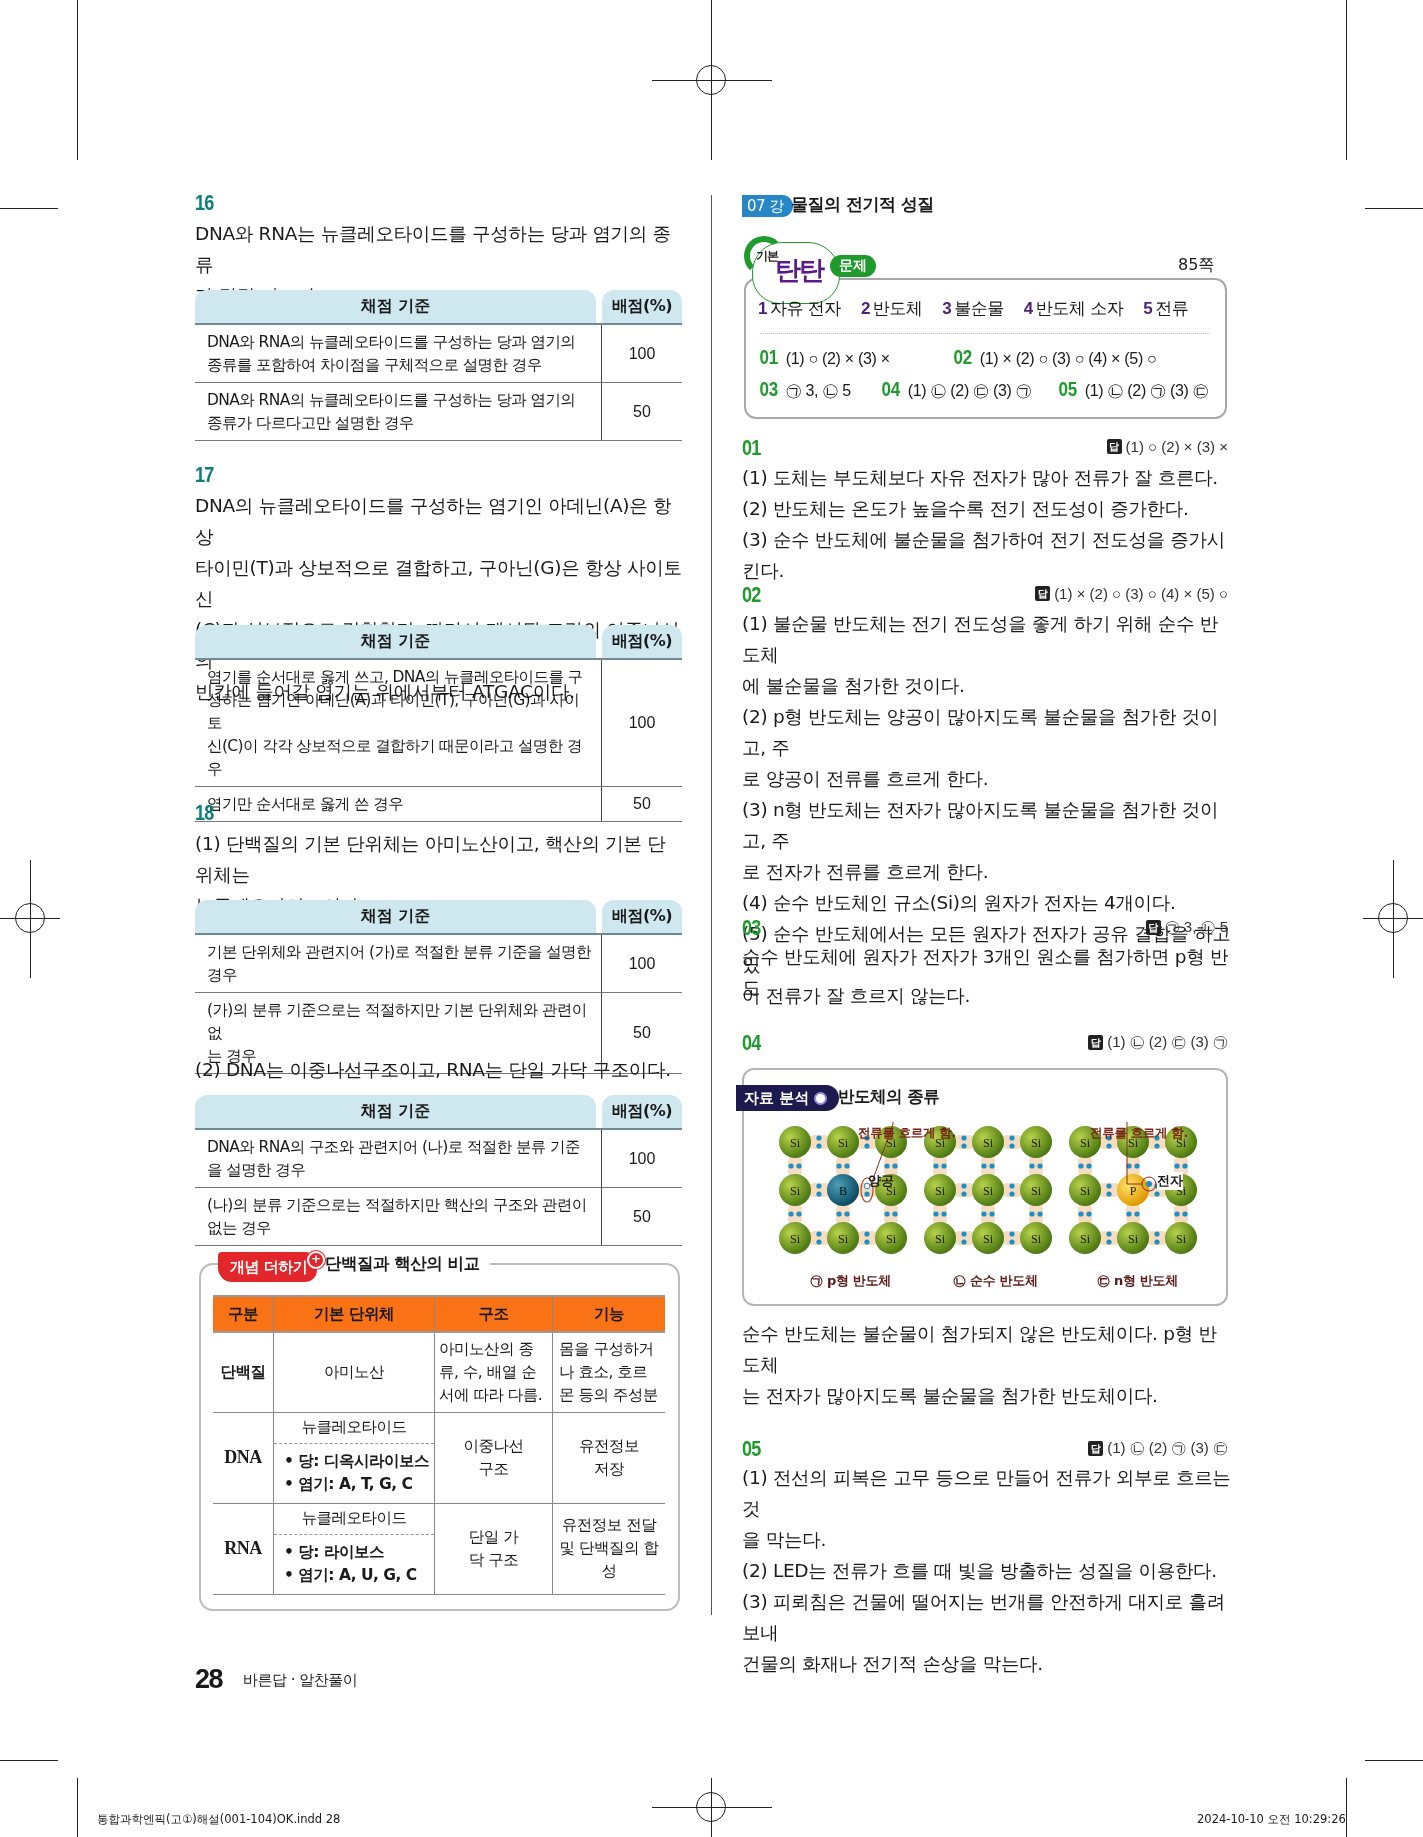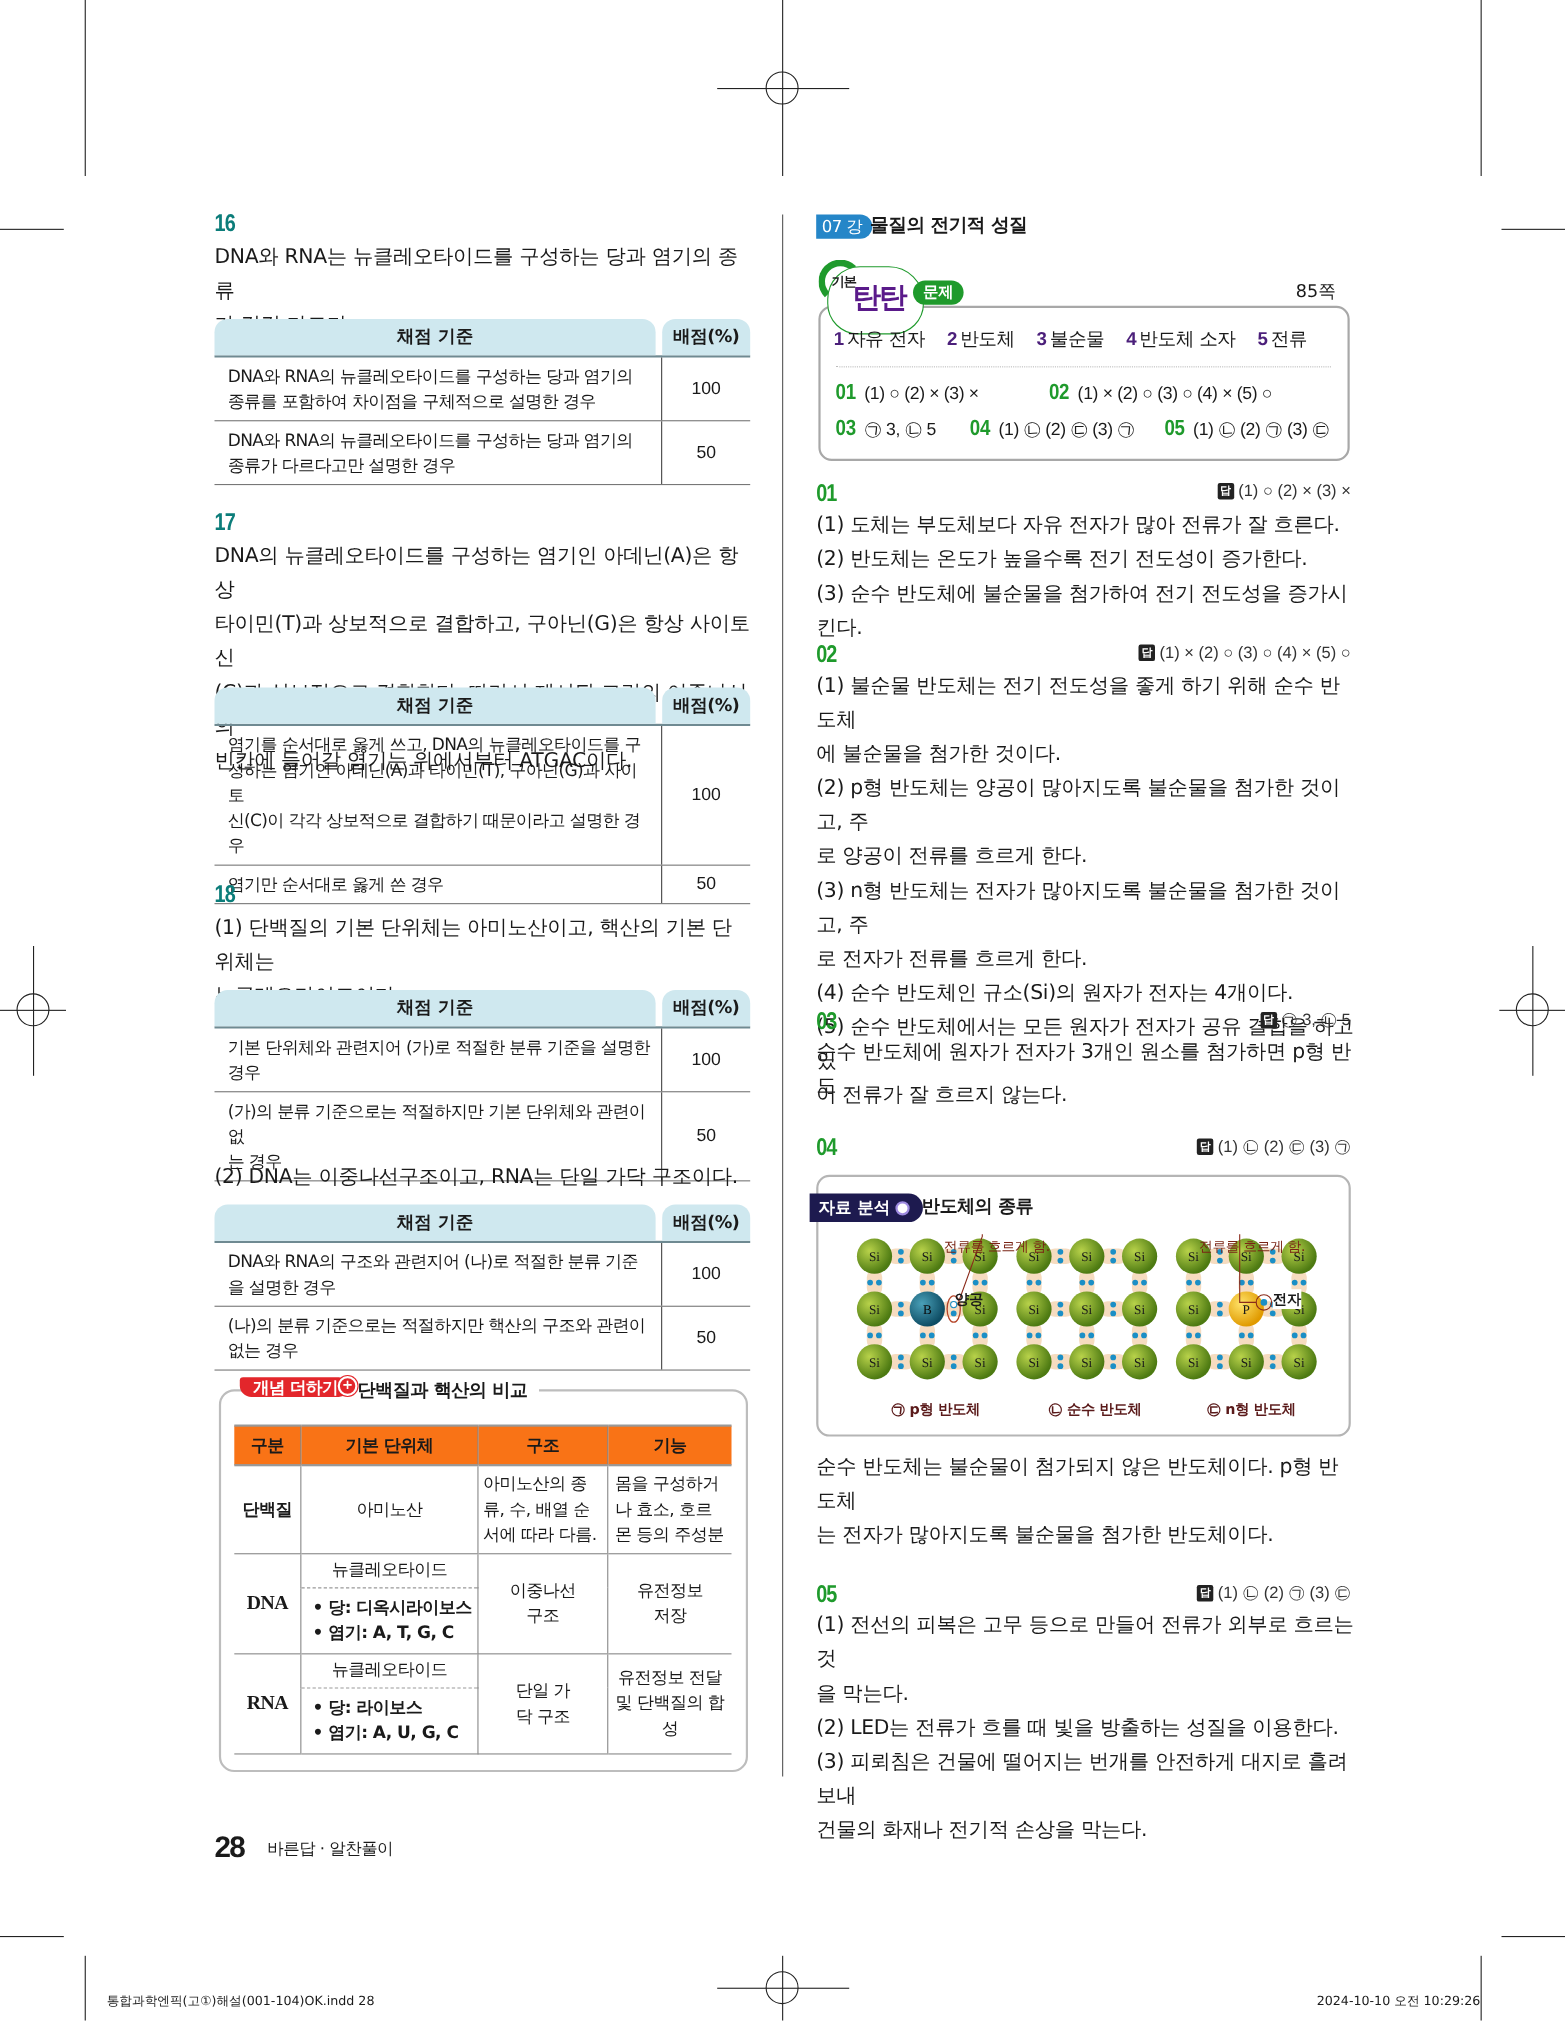--- a/index.html
+++ b/index.html
@@ -26,21 +26,21 @@
   .gtable .hline { height:2px; background:#6f8a92; }
   .gtable .row { display:flex; border-bottom:1.5px solid #777; }
   .gtable .row .c1 { flex:1; padding:6px 8px 5px 12px; font-size:15.5px; line-height:23px; letter-spacing:-0.6px;
                      border-right:1.5px solid #444; }
   .gtable .row .c2 { width:80px; display:flex; align-items:center; justify-content:center; font-size:16px;
                      font-family:"Liberation Sans", sans-serif; }
 
   
   .concept-box { position:absolute; left:199px; top:1263px; width:481px; height:348px;
                  border:2px solid #bdbdbd; border-radius:14px; box-sizing:border-box; }
-  .concept-badge { position:absolute; left:218px; top:1252px; height:18px; padding:0 10px 0 12px;
+  .concept-badge { position:absolute; left:218px; top:1252px; height:30px; padding:0 10px 0 12px;
                    background:#e3262b; color:#fff; border-radius:4px 12px 12px 14px; font-size:15px; font-weight:bold;
                    display:flex; align-items:center; letter-spacing:-0.5px; }
   .concept-plus { position:absolute; left:307px; top:1251px; width:14px; height:14px; border-radius:50%;
                   background:#e3262b; border:2px solid #fff; box-shadow:0 0 0 1px #e3262b; color:#fff; font-size:12px;
                   line-height:13px; text-align:center; font-weight:bold; }
   .concept-title { position:absolute; left:325px; top:1253px; font-size:16.5px; font-weight:bold; letter-spacing:-0.5px; background:#fff; padding-right:10px; }
 
   .ctable { position:absolute; left:213px; top:1295px; width:452px; border-collapse:collapse; font-size:15.5px; letter-spacing:-0.5px; }
   .ctable th { background:#f97316; height:32px; font-weight:bold; border-top:2px solid #999; border-bottom:2px solid #999; }
   .ctable td { border-bottom:1.5px solid #888; text-align:center; vertical-align:middle; line-height:23px; }
@@ -78,21 +78,21 @@
          text-align:center; border-radius:2px; font-weight:bold; }
 
   
   .analysis-box { position:absolute; left:742px; top:1068px; width:486px; height:238px; border:2px solid #b5b5b5;
                   border-radius:12px; box-sizing:border-box; }
   .analysis-badge { position:absolute; left:736px; top:1085px; height:26px; padding:0 12px 0 8px; background:#1d1a4f;
                     color:#fff; font-size:15px; font-weight:bold; border-radius:0 13px 13px 0; display:flex; align-items:center; gap:5px; }
   .analysis-badge .dot { width:13px; height:13px; border-radius:50%; background:#fff; border:2px solid #9e8be0; box-sizing:border-box; }
   .analysis-title { position:absolute; left:838px; top:1086px; font-size:16.5px; font-weight:bold; letter-spacing:-0.5px; }
   .lattice { position:absolute; }
-  .lbl-current { position:absolute; font-size:12.5px; color:#7a2415; font-weight:normal; letter-spacing:-0.3px; }
+  .lbl-current { position:absolute; font-size:12.5px; color:#7a2415; font-weight:bold; letter-spacing:-0.3px; }
   .caption { position:absolute; font-size:13px; color:#5a1a1a; font-weight:bold; letter-spacing:-0.3px; }
 
   .footer-num { position:absolute; left:195px; top:1664px; font-family:"Liberation Sans", sans-serif; font-weight:bold;
                 font-size:27px; letter-spacing:-1.5px; }
   .footer-label { position:absolute; left:243px; top:1671px; font-size:15px; letter-spacing:-0.5px; }
   .slug { position:absolute; font-size:11.5px; font-family:"DejaVu Sans", sans-serif; }
 </style>
 </head>
 <body>
 

